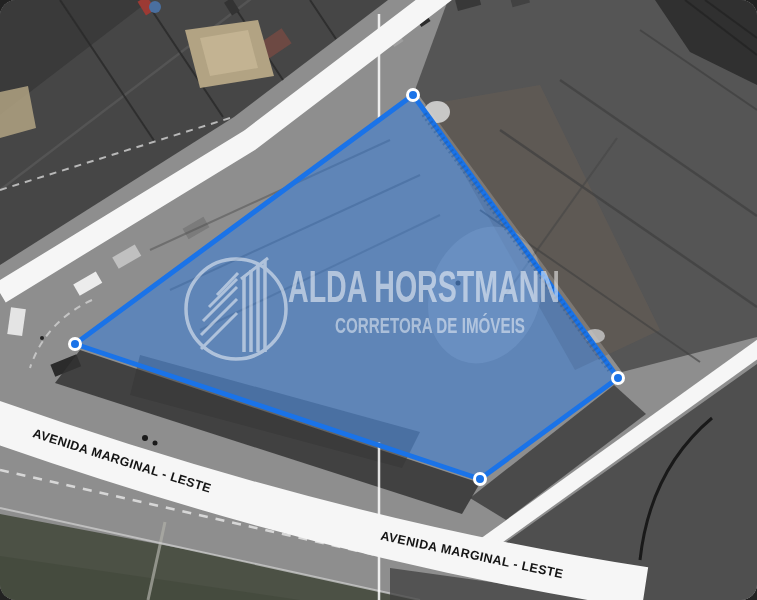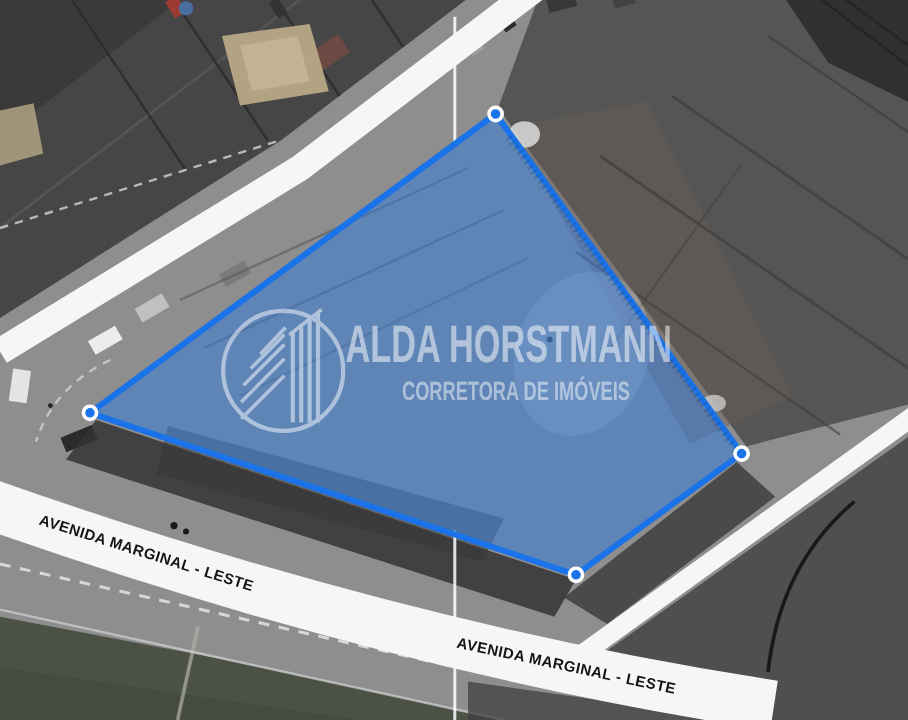--- a/index.html
+++ b/index.html
@@ -1,17 +1,17 @@
 <!DOCTYPE html>
 <html><head>
 <meta charset="utf-8">
 <style>
   html,body{margin:0;padding:0;background:#222;}
   .stage{position:relative;width:757px;height:600px;overflow:hidden;
-         font-family:"Liberation Sans",sans-serif;background:#8e8e8e;}
+         font-family:"Liberation Sans",sans-serif;background:#8e8e8e;border-radius:16px;}
   .scene{position:absolute;left:0;top:0;width:757px;height:600px;display:block;}
   .road-label{position:absolute;width:210px;text-align:center;white-space:nowrap;
               font-weight:bold;font-size:12.5px;letter-spacing:.4px;color:#141414;
               transform-origin:center center;}
   .road-label.a{left:17px;top:454px;transform:rotate(17.5deg);}
   .road-label.b{left:367px;top:548px;transform:rotate(12deg);}
   .wm-text{font-family:"Liberation Sans",sans-serif;font-weight:bold;fill:#ffffff;}
 </style>
 </head>
 <body>

